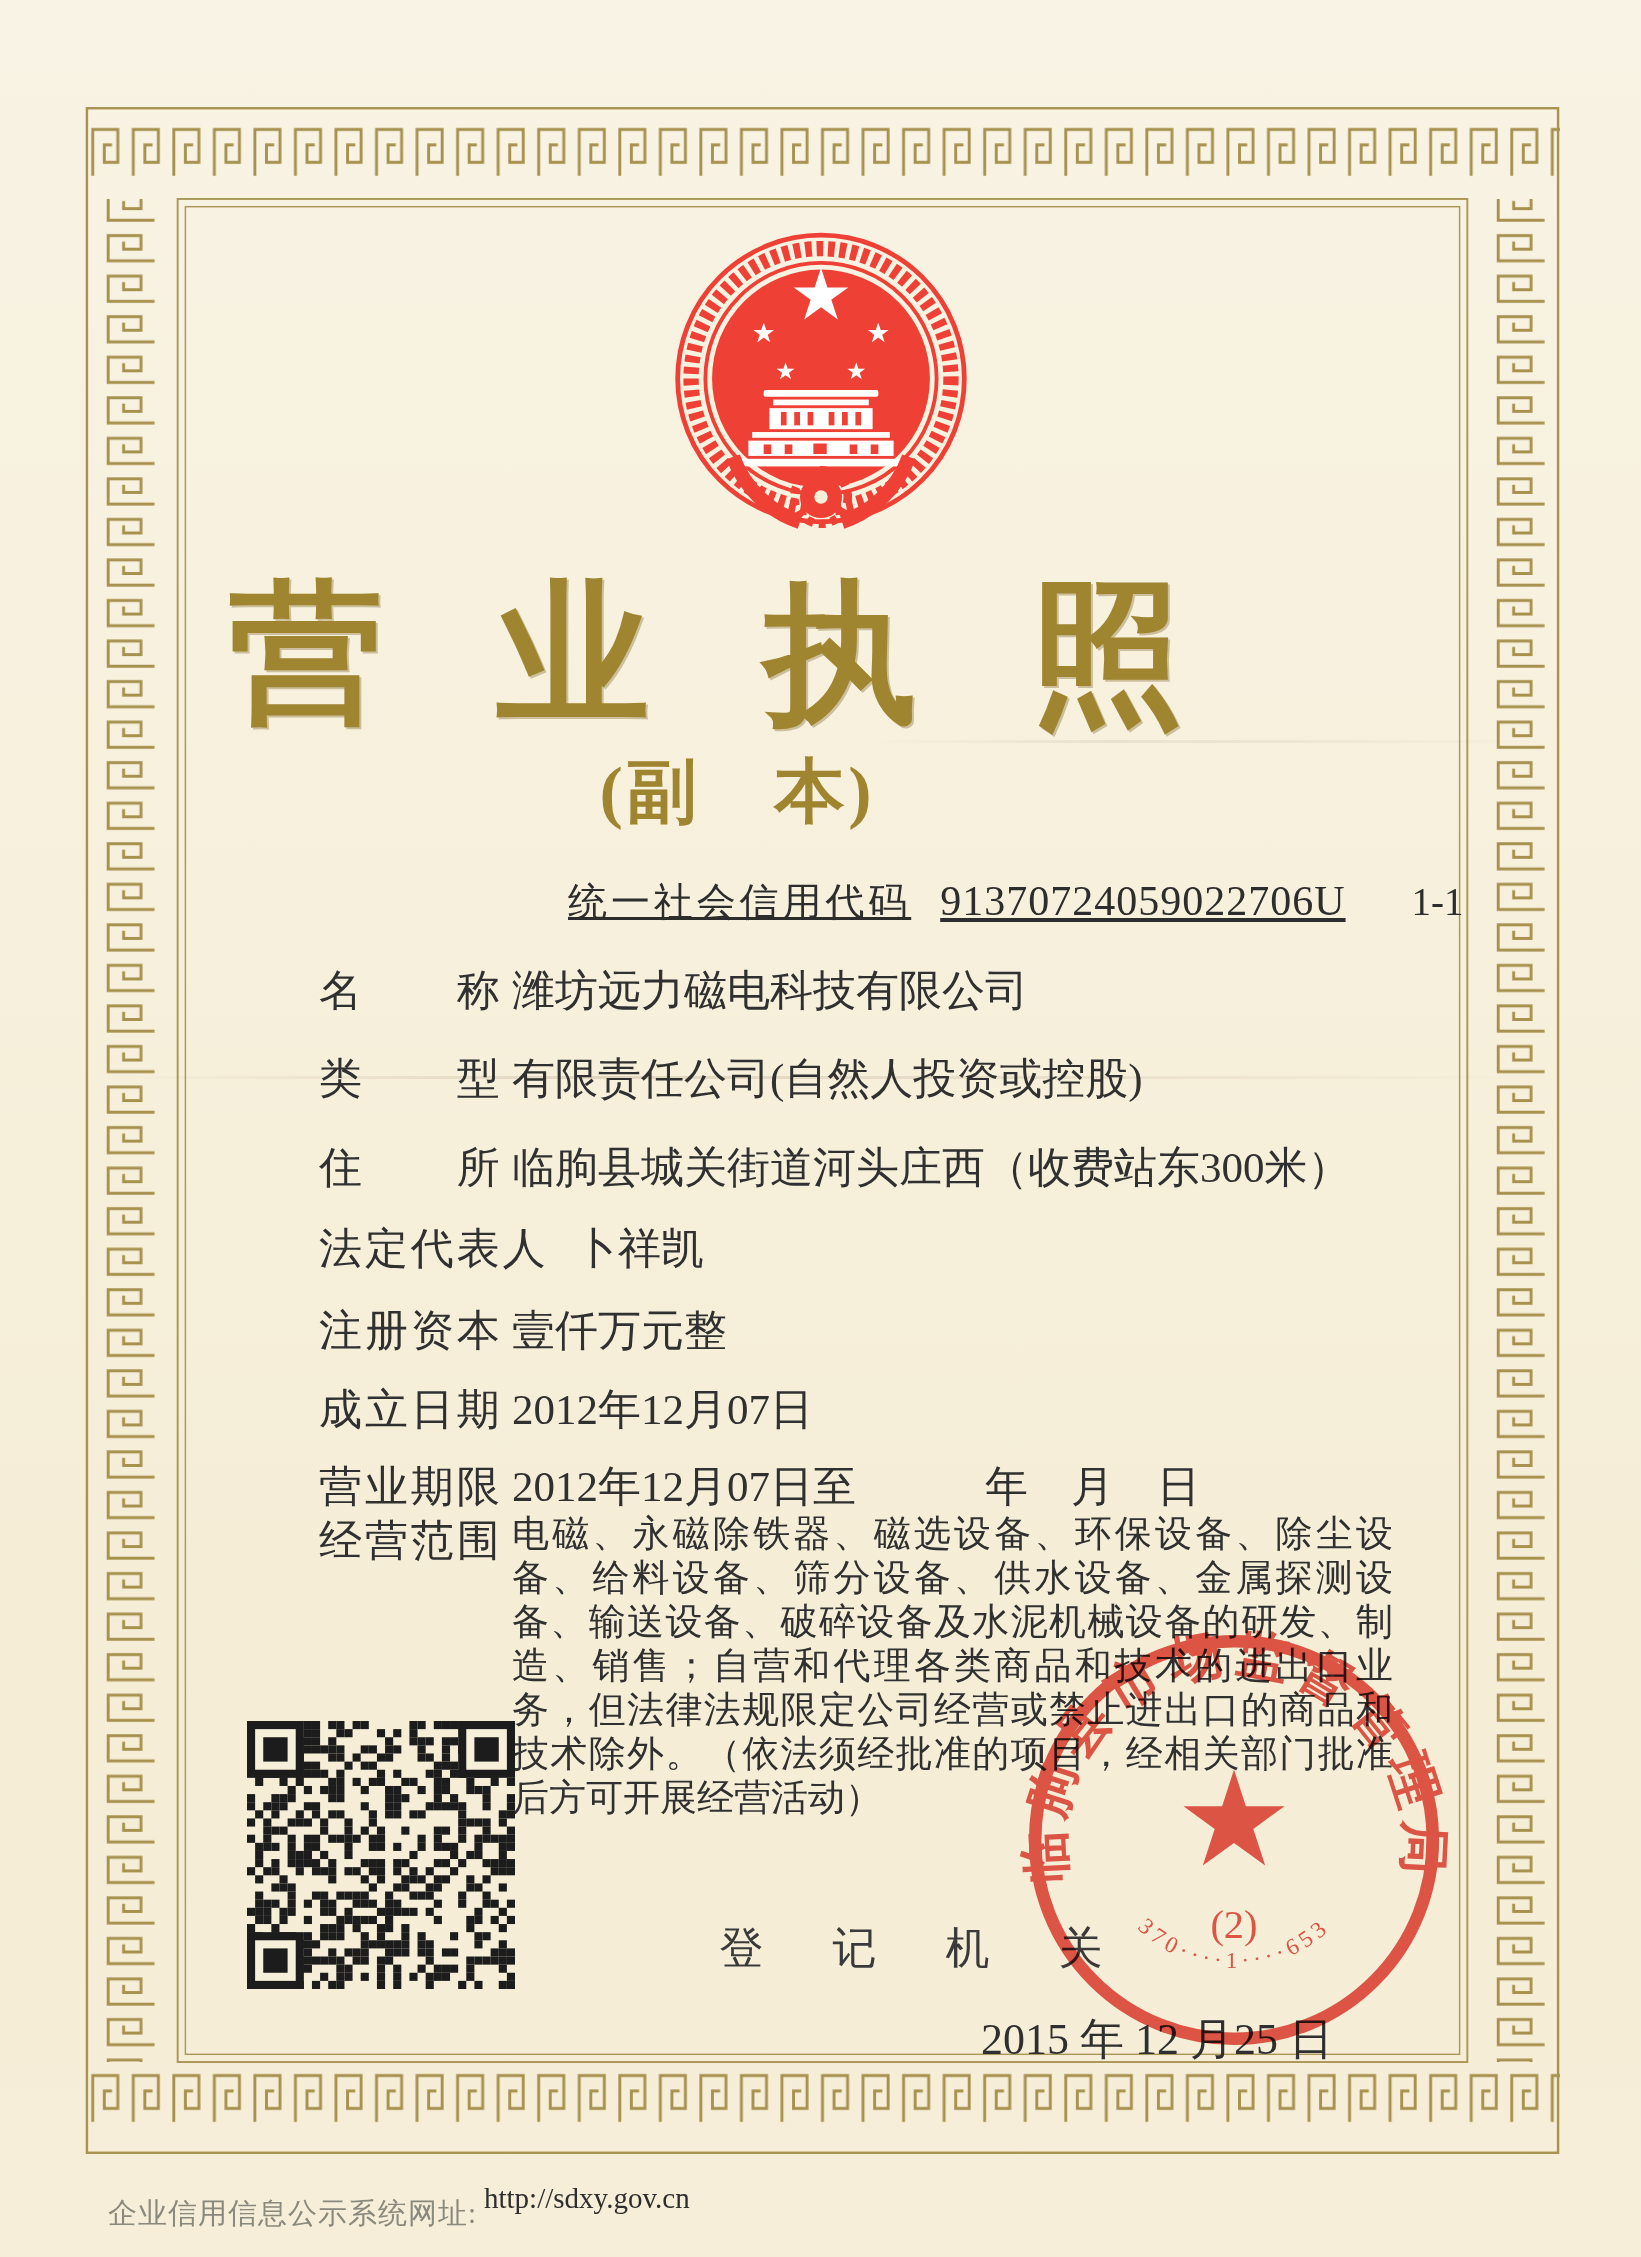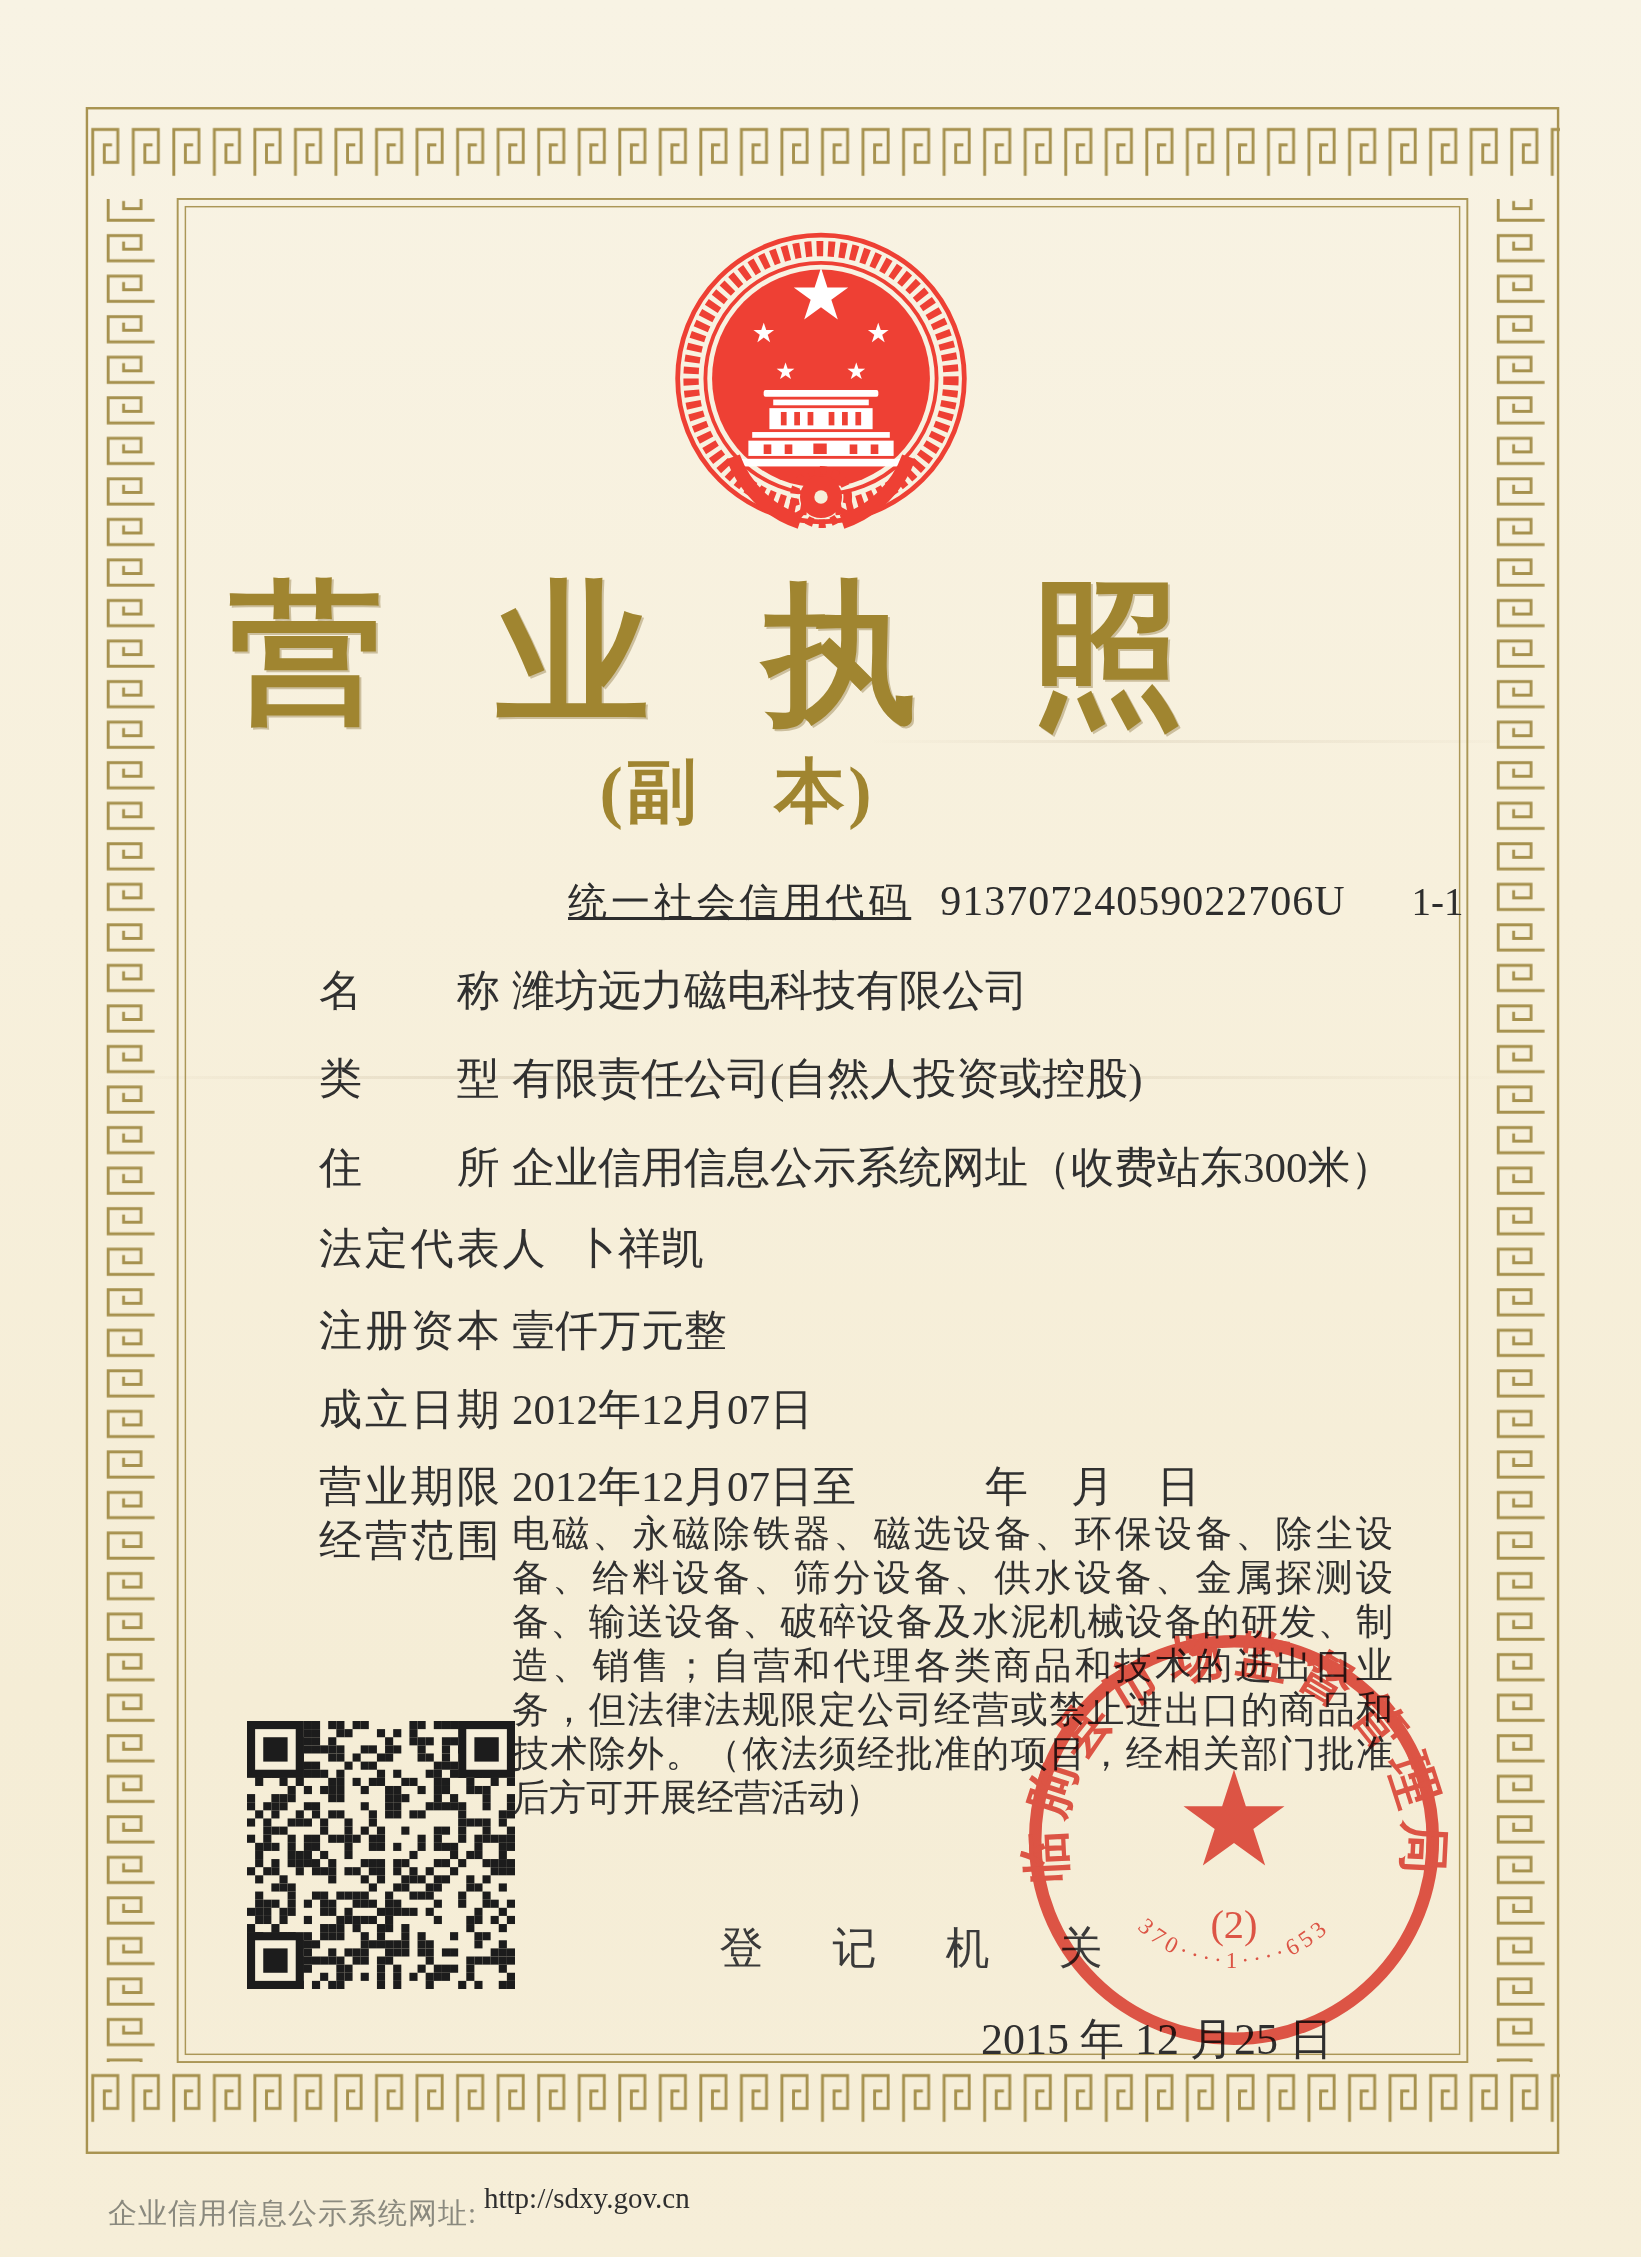--- a/index.html
+++ b/index.html
@@ -9,21 +9,21 @@
   .abs{position:absolute;}
   .crease{position:absolute;height:2.9px;pointer-events:none;
     background:linear-gradient(90deg,rgba(150,128,96,0) 0%,rgba(150,128,96,.22) 35%,rgba(150,128,96,.12) 70%,rgba(150,128,96,0) 100%);}
   .title{position:absolute;top:552px;left:0;width:1641px;text-align:center;
     font-size:153px;font-weight:bold;color:#a08530;letter-spacing:114px;
     transform:translateX(-57px);text-shadow:1.9px 1.9px 0 rgba(122,98,38,.35);white-space:nowrap;}
   .subtitle{position:absolute;top:745px;left:0;width:1475px;text-align:center;
     font-size:70px;font-weight:bold;color:#a08530;letter-spacing:3.9px;}
   .credit{position:absolute;top:875px;left:568px;display:flex;align-items:baseline;color:#2d2d2d;}
   .credit .lab{font-size:39px;letter-spacing:3.9px;text-decoration:underline;}
-  .credit .code{font-size:42px;margin-left:29px;letter-spacing:1px;}
+  .credit .code{font-size:42px;margin-left:29px;letter-spacing:1px;text-decoration:underline;}
   .credit .page{font-size:39px;margin-left:66px;}
   .row{position:absolute;left:319px;width:1149px;color:#303030;}
   .flabel{position:absolute;left:0;top:0;font-size:43px;letter-spacing:2.9px;white-space:nowrap;}
   .fvalue{position:absolute;left:193px;top:0;font-size:43px;white-space:nowrap;}
   .fvalue.v2{left:256px;text-align:right;}
   .fvalue.scope{white-space:normal;width:881px;font-size:37px;line-height:44px;text-align:justify;}
   .registrar{position:absolute;top:1919px;left:734px;width:406px;text-align:center;
     font-size:44px;color:#3a3a3a;letter-spacing:29px;transform:translateX(-14.5px);white-space:nowrap;}
   .issue-date{position:absolute;top:2010px;left:981px;font-size:44px;color:#2f2f2f;white-space:nowrap;}
   .footer-left{position:absolute;top:2194px;left:108px;font-size:29px;color:#8a897e;letter-spacing:1px;}
@@ -111,21 +111,21 @@
   <div class="row" style="top:962px;">
     <div class="flabel">名　　称</div>
     <div class="fvalue">潍坊远力磁电科技有限公司</div>
   </div>
   <div class="row" style="top:1050px;">
     <div class="flabel">类　　型</div>
     <div class="fvalue">有限责任公司(自然人投资或控股)</div>
   </div>
   <div class="row" style="top:1139px;">
     <div class="flabel">住　　所</div>
-    <div class="fvalue">企业信用信息公示系统网址（收费站东300米）</div>
+    <div class="fvalue">临朐县城关街道河头庄西（收费站东300米）</div>
   </div>
   <div class="row" style="top:1220px;">
     <div class="flabel">法定代表人</div>
     <div class="fvalue v2">卜祥凯</div>
   </div>
   <div class="row" style="top:1302px;">
     <div class="flabel">注册资本</div>
     <div class="fvalue">壹仟万元整</div>
   </div>
   <div class="row" style="top:1381px;">

